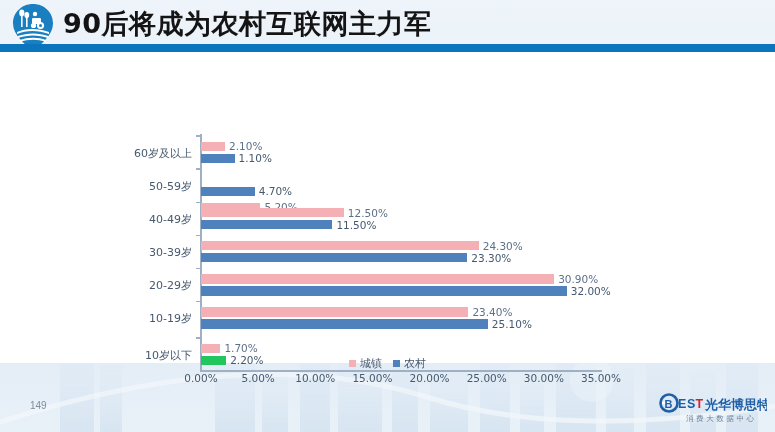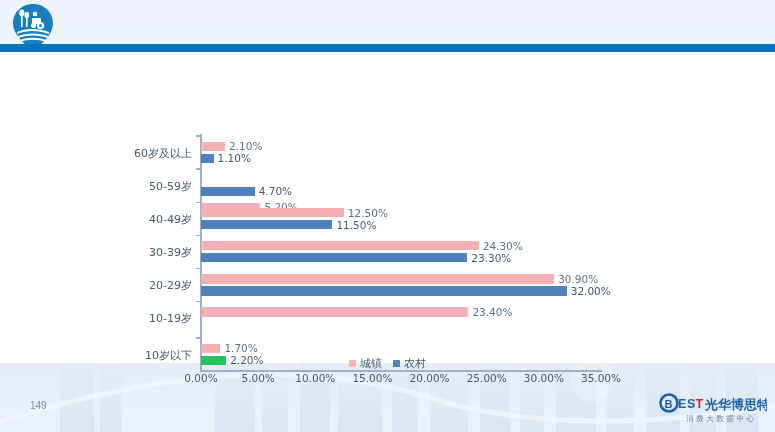--- a/index.html
+++ b/index.html
@@ -252,34 +252,35 @@
           <circle cx="25.5" cy="23.5" r="2.6"></circle>
           <circle cx="32.5" cy="23.5" r="3.6"></circle>
           <circle cx="32.5" cy="23.5" r="1.5" fill="#1a7fc1"></circle>
           <path d="M9 30 C 18 26, 30 26, 41 30 L 41 32 C 30 28, 18 28, 9 32 Z"></path>
           <path d="M10 34 C 19 30.5, 31 30.5, 40 34 L 40 36 C 31 32.5, 19 32.5, 10 36 Z"></path>
           <path d="M12 38 C 20 35, 30 35, 38 38 L 38 40 C 30 37, 20 37, 12 40 Z"></path>
         </g>
         <path d="M20 49 L 30 49 L 25 54 Z" fill="#1a7fc1"></path>
       </svg>
     </div>
+    <div class="header-title">90后将成为农村互联网主力军</div>
     <div class="header-underline"></div>
   </div>
 
   <div class="chart-panel">
     <div class="axis-y-line"></div>
     <div class="axis-x-line"></div>
     <div class="plot" id="plot">
         <div class="cat-row" style="top: 0px; height: 33.1429px;">
           <div class="cat-label">60岁及以上</div>
           <div class="tickmark"></div>
           <div class="bar urban" style="width: 24px; background: rgb(245, 176, 182);">
             <span class="bar-val">2.10%</span>
           </div>
-          <div class="bar rural" style="width: 12.5714px; background: rgb(79, 129, 189);">
+          <div class="bar rural" style="width: 12.5714px; background: rgb(79, 129, 189); padding-left: 21px;">
             <span class="bar-val">1.10%</span>
           </div>
         </div>
         <div class="cat-row" style="top: 33.1429px; height: 33.1429px;">
           <div class="cat-label">50-59岁</div>
           <div class="tickmark"></div>
           <div class="bar urban" style="width: 59.4286px; background: rgb(245, 176, 182); margin-top: 28px;">
             <span class="bar-val">5.20%</span>
           </div>
           <div class="bar rural" style="width: 53.7143px; background: rgb(79, 129, 189);">
@@ -314,20 +315,23 @@
           </div>
           <div class="bar rural" style="width: 365.714px; background: rgb(79, 129, 189);">
             <span class="bar-val">32.00%</span>
           </div>
         </div>
         <div class="cat-row" style="top: 165.714px; height: 33.1429px;">
           <div class="cat-label">10-19岁</div>
           <div class="tickmark"></div>
           <div class="bar urban" style="width: 267.429px; background: rgb(245, 176, 182);">
             <span class="bar-val">23.40%</span>
+          </div>
+          <div class="bar rural" style="width: 286.857px; background: rgb(79, 129, 189);">
+            <span class="bar-val">25.10%</span>
           </div>
         </div>
         <div class="cat-row" style="top: 202px; height: 33.1429px;">
           <div class="cat-label">10岁以下</div>
           <div class="tickmark"></div>
           <div class="bar urban" style="width: 19.4286px; background: rgb(245, 176, 182);">
             <span class="bar-val">1.70%</span>
           </div>
           <div class="bar rural" style="width: 25.1429px; background: #22c55e;">
             <span class="bar-val">2.20%</span>

